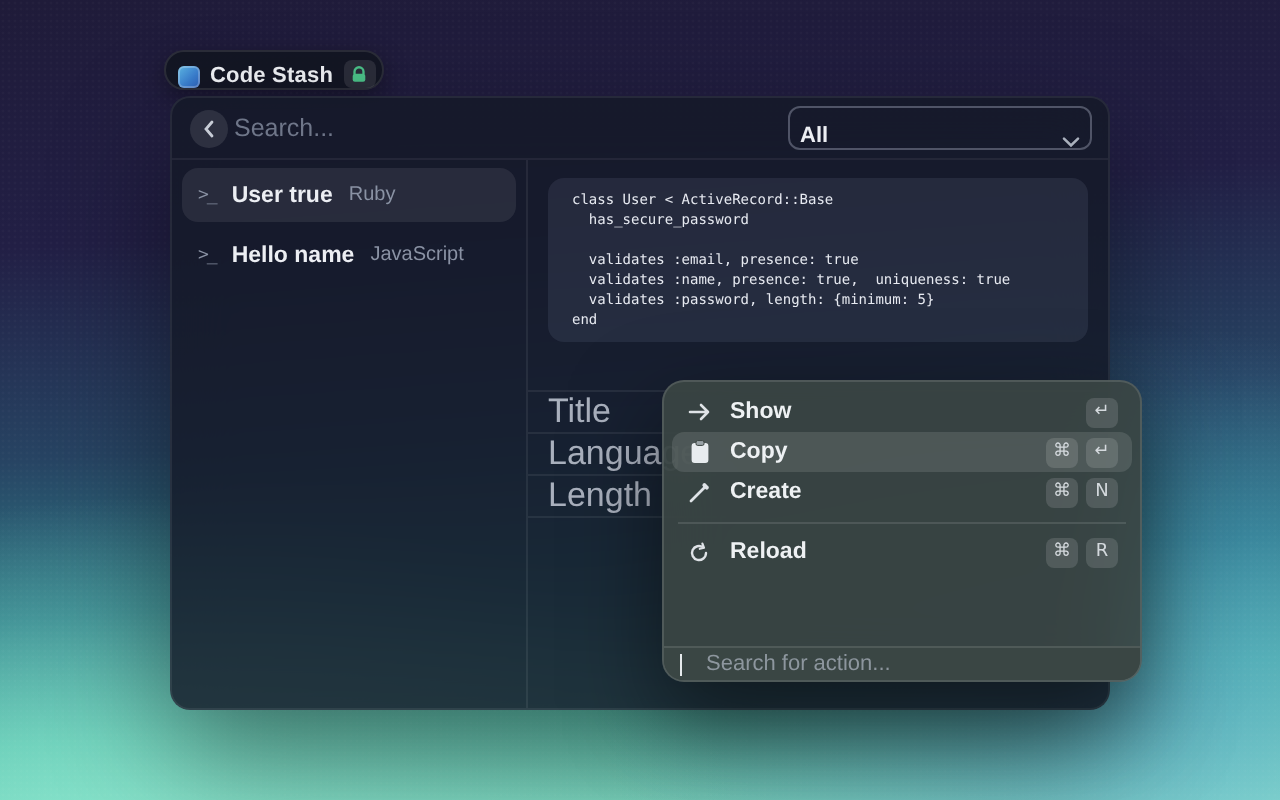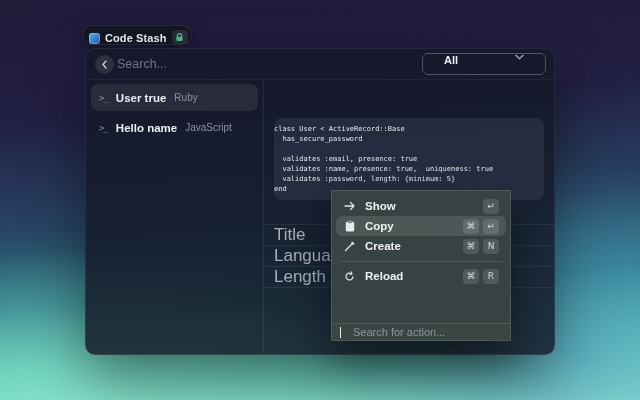--- a/index.html
+++ b/index.html
@@ -29,45 +29,45 @@
 
   
   .window { position:absolute; left:85px; top:48px; width:470px; height:307px; border-radius:10px;
     background:rgba(20,25,39,0.84); border:1px solid rgba(255,255,255,0.07);
     box-shadow:0 24px 60px rgba(0,0,0,0.45); overflow:hidden; backdrop-filter:blur(14px); }
   .search-row { height:31px; display:flex; align-items:center; gap:3px; padding:0 8px 0 9px;
     border-bottom:1px solid rgba(255,255,255,0.06); }
   .back-btn { width:19px; height:19px; border-radius:50%; border:none; cursor:pointer;
     background:rgba(255,255,255,0.10); color:#c7ccd6; display:flex; align-items:center; justify-content:center; }
   .search-placeholder { font-size:12.5px; color:#6f7689; flex:0 1 auto; }
-  .filter-dropdown { margin-left:auto; width:124px; height:22px; border-radius:6px;
-    border:1px solid rgba(150,157,175,0.45); display:flex; align-items:flex-start; padding:0 21px; cursor:pointer; }
+  .filter-dropdown { margin-left:auto; width:152px; height:22px; border-radius:6px;
+    border:1px solid rgba(150,157,175,0.45); display:flex; align-items:flex-end; padding:0 5px; cursor:pointer; }
   .filter-value { font-size:11px; font-weight:bold; color:#eceef3; }
   .filter-dropdown svg { margin-left:auto; }
 
   .window-body { display:flex; height:275px; }
   .list-pane { width:178px; border-right:1px solid rgba(255,255,255,0.07); padding:4px 5px; }
   .list-item { height:27px; border-radius:8px; display:flex; align-items:center; gap:8px;
     padding:0 8px; margin-bottom:3px; cursor:pointer; }
   .list-item.selected { background:rgba(255,255,255,0.08); }
   .term-icon { font-family:"DejaVu Sans Mono", monospace; font-size:9px; color:#8a92a4; letter-spacing:-1px; }
   .item-title { font-size:11.5px; font-weight:bold; color:#eceef3; }
   .item-lang { font-size:10px; color:#8a92a4; }
 
   .detail-pane { flex:1; padding:9px 10px 0 10px; display:flex; flex-direction:column; }
-  .code-panel { border-radius:8px; background:rgba(190,205,235,0.09); padding:6px 0;margin-top:29px; }
+  .code-panel { border-radius:8px; background:rgba(190,205,235,0.09); padding:6px 12px; }
   .code-panel pre { font-family:"DejaVu Sans Mono", monospace; font-size:7px; line-height:10px;
     color:#e7eaf1; white-space:pre; }
   .meta { margin-top:24px; }
   .meta-divider { height:1px; background:rgba(255,255,255,0.07); margin:0 -10px; }
   .meta-row { height:20px; display:flex; align-items:center; }
   .meta-label { font-size:17px; color:#a9b0bd; }
 
   
-  .action-menu { position:absolute; left:331px; top:190px; width:180px; height:151px; border-radius:1px;
+  .action-menu { position:absolute; left:331px; top:190px; width:240px; height:151px; border-radius:11px;
     background:rgba(59,70,68,0.90); border:1px solid rgba(255,255,255,0.12); overflow:hidden;
     box-shadow:0 18px 45px rgba(0,0,0,0.5); backdrop-filter:blur(16px); }
   .menu-rows { height:134px; overflow:hidden; padding:5px 4px 0 4px; }
   .menu-row { height:20px; border-radius:6px; display:flex; align-items:center; gap:9px;
     padding:0 7px; cursor:pointer; color:#e3e7ea; }
   .menu-row.selected { background:rgba(255,255,255,0.11); }
   .menu-label { font-size:11.5px; font-weight:bold; color:#eef1f3; }
   .menu-icon { width:13px; display:flex; align-items:center; justify-content:center; color:#dfe3e7; }
   .keys { margin-left:auto; display:flex; gap:4px; }
   .kbd { min-width:16px; height:15px; padding:0 3px; border-radius:4px; background:rgba(255,255,255,0.13);

